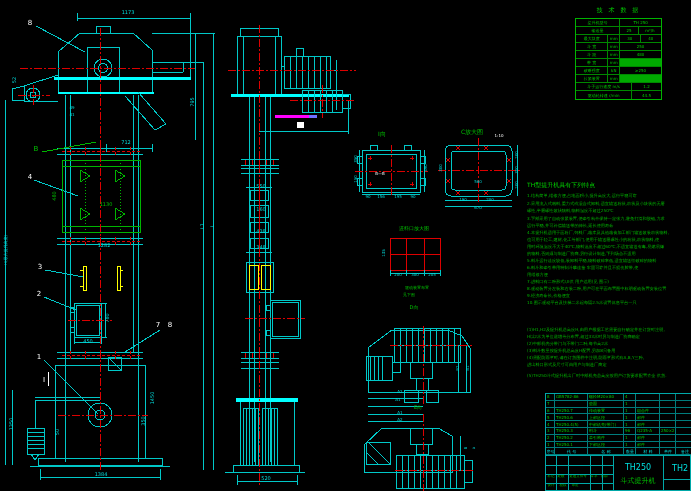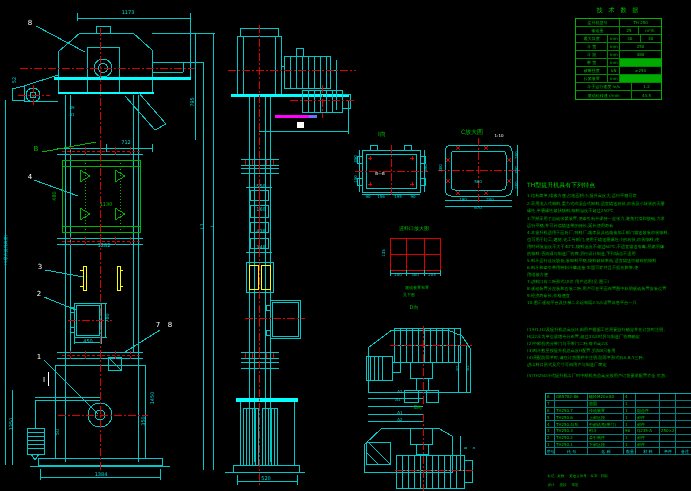--- a/index.html
+++ b/index.html
@@ -502,14 +502,29 @@
         <div class="parts-cell" style="width: 9px;">序号</div>
         <div class="parts-cell" style="width: 33px;">代 号</div>
         <div class="parts-cell" style="width: 36px;">名 称</div>
         <div class="parts-cell" style="width: 12px;">数量</div>
         <div class="parts-cell" style="width: 24px;">材 料</div>
         <div class="parts-cell" style="width: 16px;">单件</div>
         <div class="parts-cell" style="width: 18px;">备注</div>
       </div>
     </div>
 
-
+<div class="tblock" id="tblock">
+  <div class="tb-line" style="left:67px;top:0;width:1px;height:36px;"></div>
+  <div class="tb-line" style="left:117px;top:0;width:1px;height:36px;"></div>
+  <div class="tb-line" style="left:0;top:9px;width:67px;height:1px;"></div>
+  <div class="tb-line" style="left:0;top:18px;width:67px;height:1px;"></div>
+  <div class="tb-line" style="left:0;top:27px;width:67px;height:1px;"></div>
+  <div class="tb-line" style="left:10px;top:0;width:1px;height:36px;"></div>
+  <div class="tb-line" style="left:22px;top:0;width:1px;height:36px;"></div>
+  <div class="tb-line" style="left:44px;top:0;width:1px;height:36px;"></div>
+  <div class="tb-line" style="left:56px;top:0;width:1px;height:36px;"></div>
+  <div class="tb-line" style="left:117px;top:23px;width:29px;height:1px;"></div>
+  <div class="tb-txt" style="left:92px;top:11px;color:#00e0e0;font:8px 'DejaVu Sans',sans-serif;">TH250</div>
+  <div class="tb-txt" style="left:92px;top:25px;color:#00c000;font:7px 'DejaVu Sans',sans-serif;">斗式提升机</div>
+  <div class="tb-txt" style="left:134px;top:12px;color:#00e0e0;font:8px 'DejaVu Sans',sans-serif;">TH2</div>
 </div>
 
+</div>
+
 </body></html>

